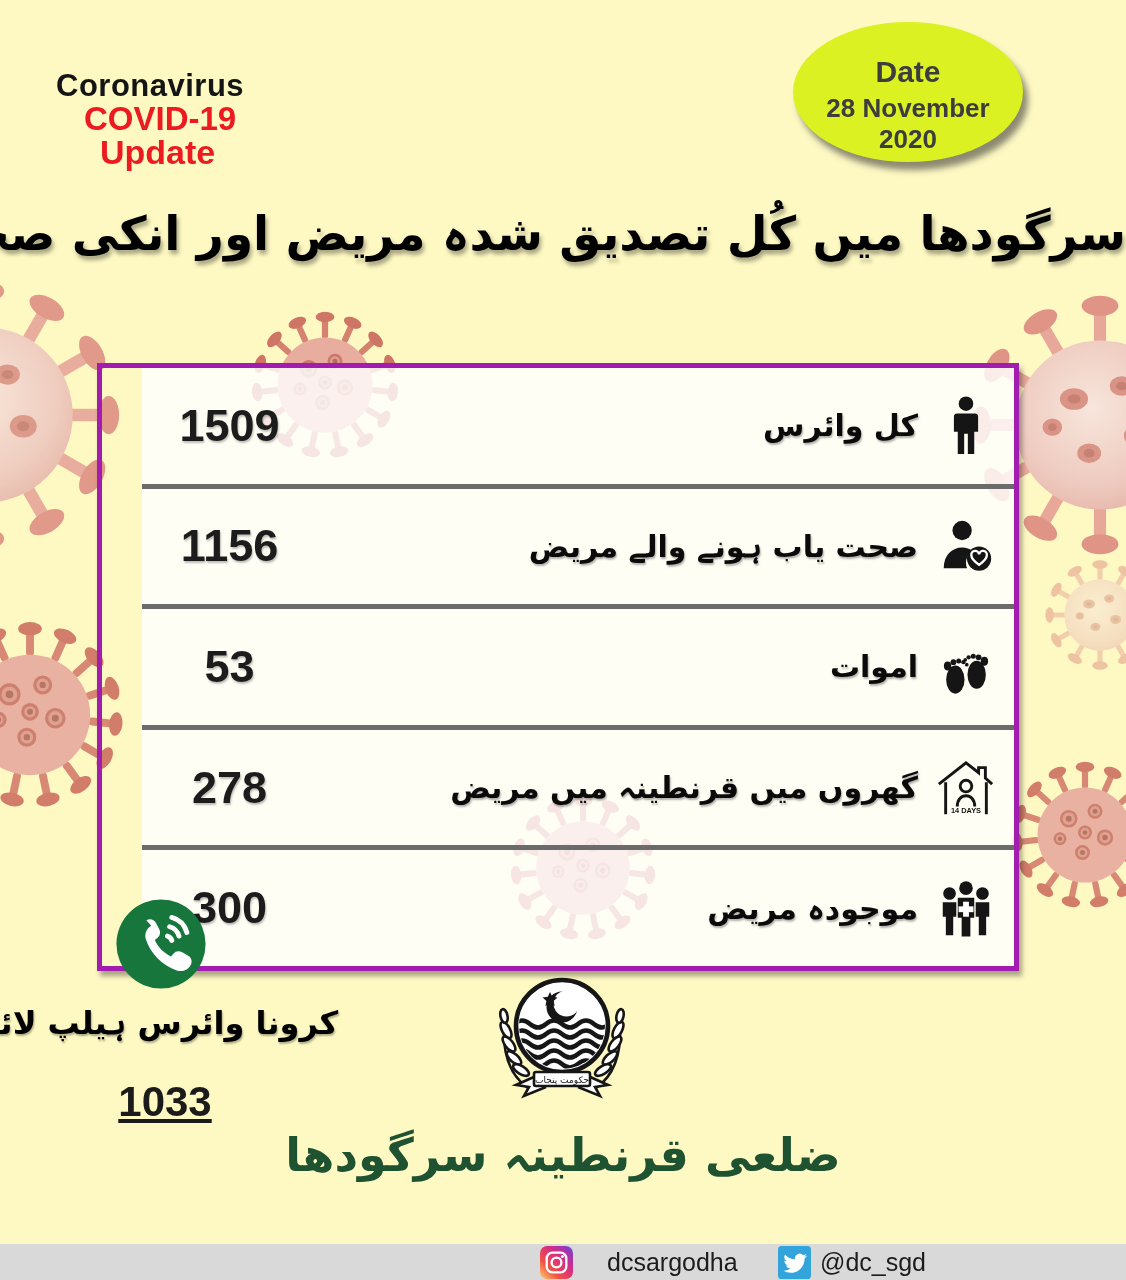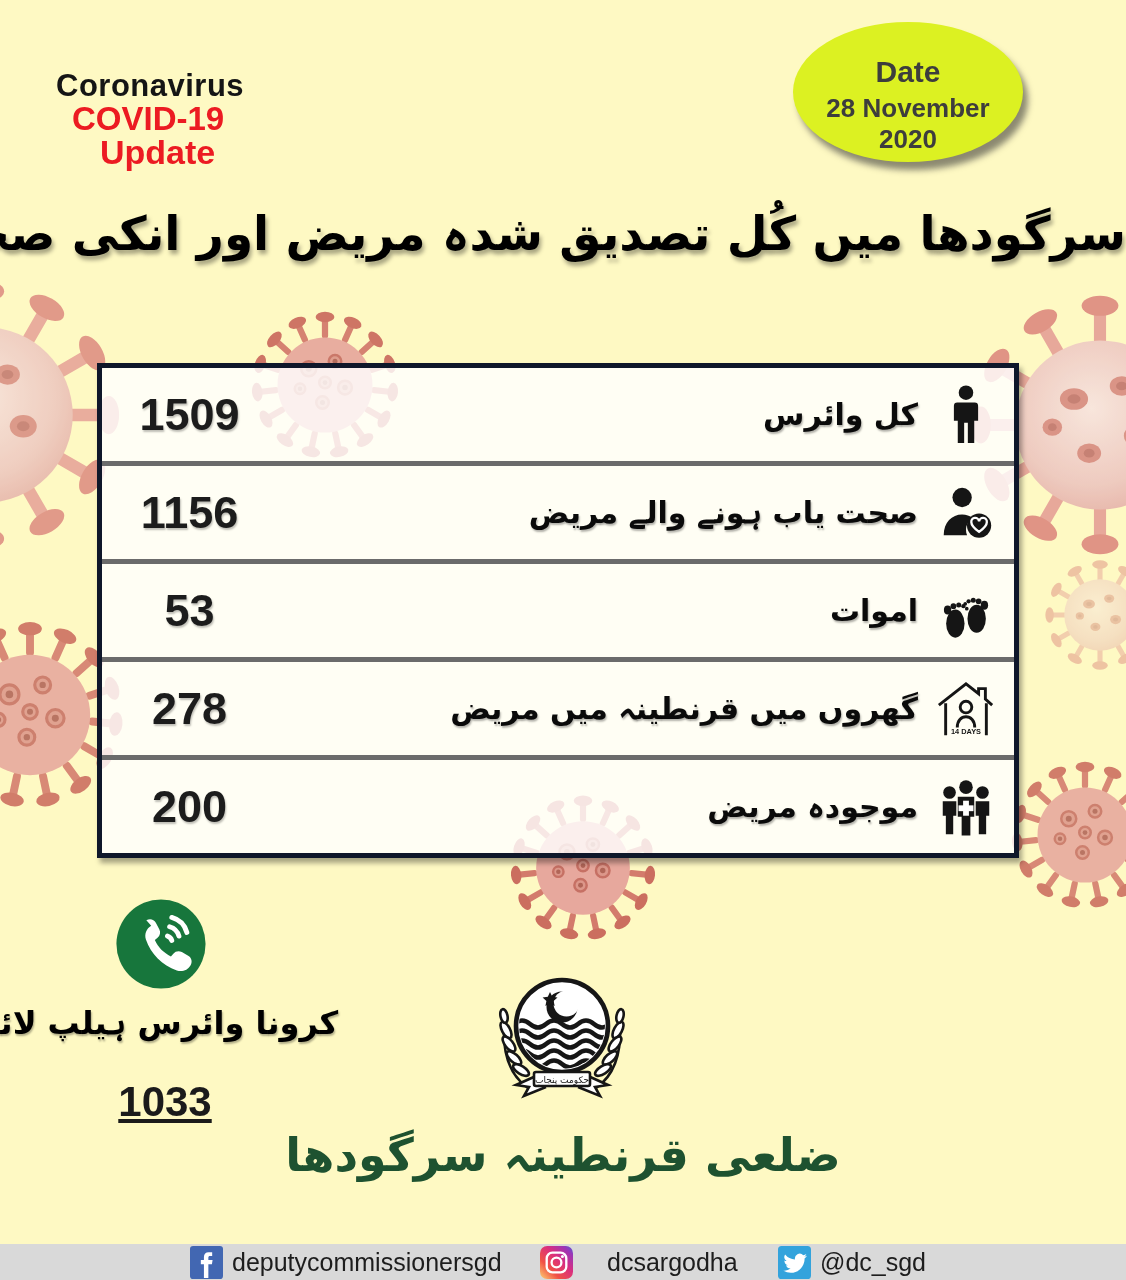--- a/index.html
+++ b/index.html
@@ -10,21 +10,21 @@
     font-family:"Liberation Sans","DejaVu Sans",sans-serif;
   }
   .urdu{font-family:"DejaVu Sans",sans-serif;direction:rtl;unicode-bidi:embed;}
 
   
   svg.virus{position:absolute;pointer-events:none;}
 
   
   .header{position:absolute;left:56px;top:70px;line-height:1.02;}
   .header .l1{font-size:31px;font-weight:800;color:#151515;letter-spacing:.5px;}
-  .header .l2{font-size:33px;font-weight:800;color:#ec1b22;margin-left:16px;}
+  .header .l2{font-size:33px;font-weight:800;color:#ec1b22;margin-left:28px;}
   .header .l3{font-size:34px;font-weight:800;color:#ec1b22;margin-left:44px;}
 
   
   .date-badge{
     position:absolute;left:793px;top:22px;width:230px;height:140px;
     background:#dcf122;border-radius:50%;
     box-shadow:5px 8px 6px rgba(45,45,45,.55);
     display:flex;flex-direction:column;align-items:center;justify-content:center;
     color:#3d3d3d;text-align:center;
   }
@@ -34,24 +34,25 @@
 
   
   .title-urdu{
     position:absolute;left:0;right:0;top:206px;text-align:center;
     font-size:47px;font-weight:bold;color:#000;white-space:nowrap;
     text-shadow:2px 4px 4px rgba(0,0,0,.35);
   }
 
   
   .stats-table{
-    position:absolute;left:97px;top:363px;width:922px;height:495px;
-    border:5px solid #0f172a;box-sizing:border-box;
+    position:absolute;left:97px;top:363px;width:922px;height:608px;
+    border:5px solid #a21caf;box-sizing:border-box;
     display:flex;flex-direction:column;
     box-shadow:3px 5px 5px rgba(0,0,0,.35);
+    padding-left:40px;
   }
   .stat-row{
     flex:1;display:flex;align-items:center;
     background:rgba(255,255,255,.82);
     border-bottom:5px solid #6b6b6b;
   }
   .stat-row:last-child{border-bottom:none;}
   .stat-value{
     width:175px;text-align:center;font-size:45px;font-weight:800;color:#1c1c1c;
     text-shadow:1px 2px 2px rgba(0,0,0,.25);
@@ -275,21 +276,21 @@
           <path d="M4 28 32 6l13 10.2V11h7v10.8L59 28"></path>
           <path d="M11 26v33M53 26v33"></path>
           <circle cx="32" cy="30" r="6"></circle>
           <path d="M23 51c0-7 4.2-11 9-11s9 4 9 11"></path>
           <text x="32" y="57.5" font-size="7.6" font-weight="bold" text-anchor="middle" fill="#151515" stroke="none">14 DAYS</text>
         </svg>
       </div>
     </div>
 
     <div class="stat-row">
-      <div class="stat-value">200</div>
+      <div class="stat-value">300</div>
       <div class="stat-spacer"></div>
       <div class="stat-label urdu">موجودہ مریض</div>
       <div class="stat-icon">
         <svg viewBox="0 0 64 64" fill="#151515">
           <circle cx="15" cy="17" r="6.5"></circle>
           <path d="M8 26h14v15h-3.2v19h-7.6V41H8z"></path>
           <circle cx="49" cy="17" r="6.5"></circle>
           <path d="M42 26h14v15h-3.2v19h-7.6V41H42z"></path>
           <circle cx="32" cy="11.5" r="7"></circle>
           <path d="M23.5 21.5h17V42h-4v19.5h-9V42h-4z"></path>
@@ -354,27 +355,20 @@
       <path d="M126 110l20 9-13 2 5 9-22-9"></path>
       <rect x="72" y="106" width="56" height="14" rx="2"></rect>
     </g>
     <text x="100" y="116.5" font-size="9" text-anchor="middle" fill="#161616" font-family="DejaVu Sans, sans-serif">حکومت پنجاب</text>
   </svg>
 
   <div class="org-name urdu">ضلعی قرنطینہ سرگودھا</div>
 
   <div class="social-bar"></div>
 
-  <div class="social-item soc-fb">
-    <svg viewBox="0 0 64 64">
-      <rect width="64" height="64" rx="6" fill="#4267b2"></rect>
-      <path d="M43 12h-7c-5.5 0-9 3.6-9 9.2V27h-6v8.4h6V62h8.6V35.4h6.9l1.3-8.4h-8.2v-4.5c0-2.1.9-3.2 3.1-3.2H43z" fill="#ffffff"></path>
-    </svg>
-    <span class="handle">deputycommissionersgd</span>
-  </div>
 
   <div class="social-item soc-ig">
     <svg viewBox="0 0 64 64">
       <defs>
         <linearGradient id="iggrad" x1="0" y1="1" x2="1" y2="0">
           <stop offset="0" stop-color="#fed373"></stop>
             <stop offset=".3" stop-color="#f15245"></stop>
           <stop offset=".6" stop-color="#d92e7f"></stop>
             <stop offset=".85" stop-color="#9b36b7"></stop>
           <stop offset="1" stop-color="#515bd4"></stop>

